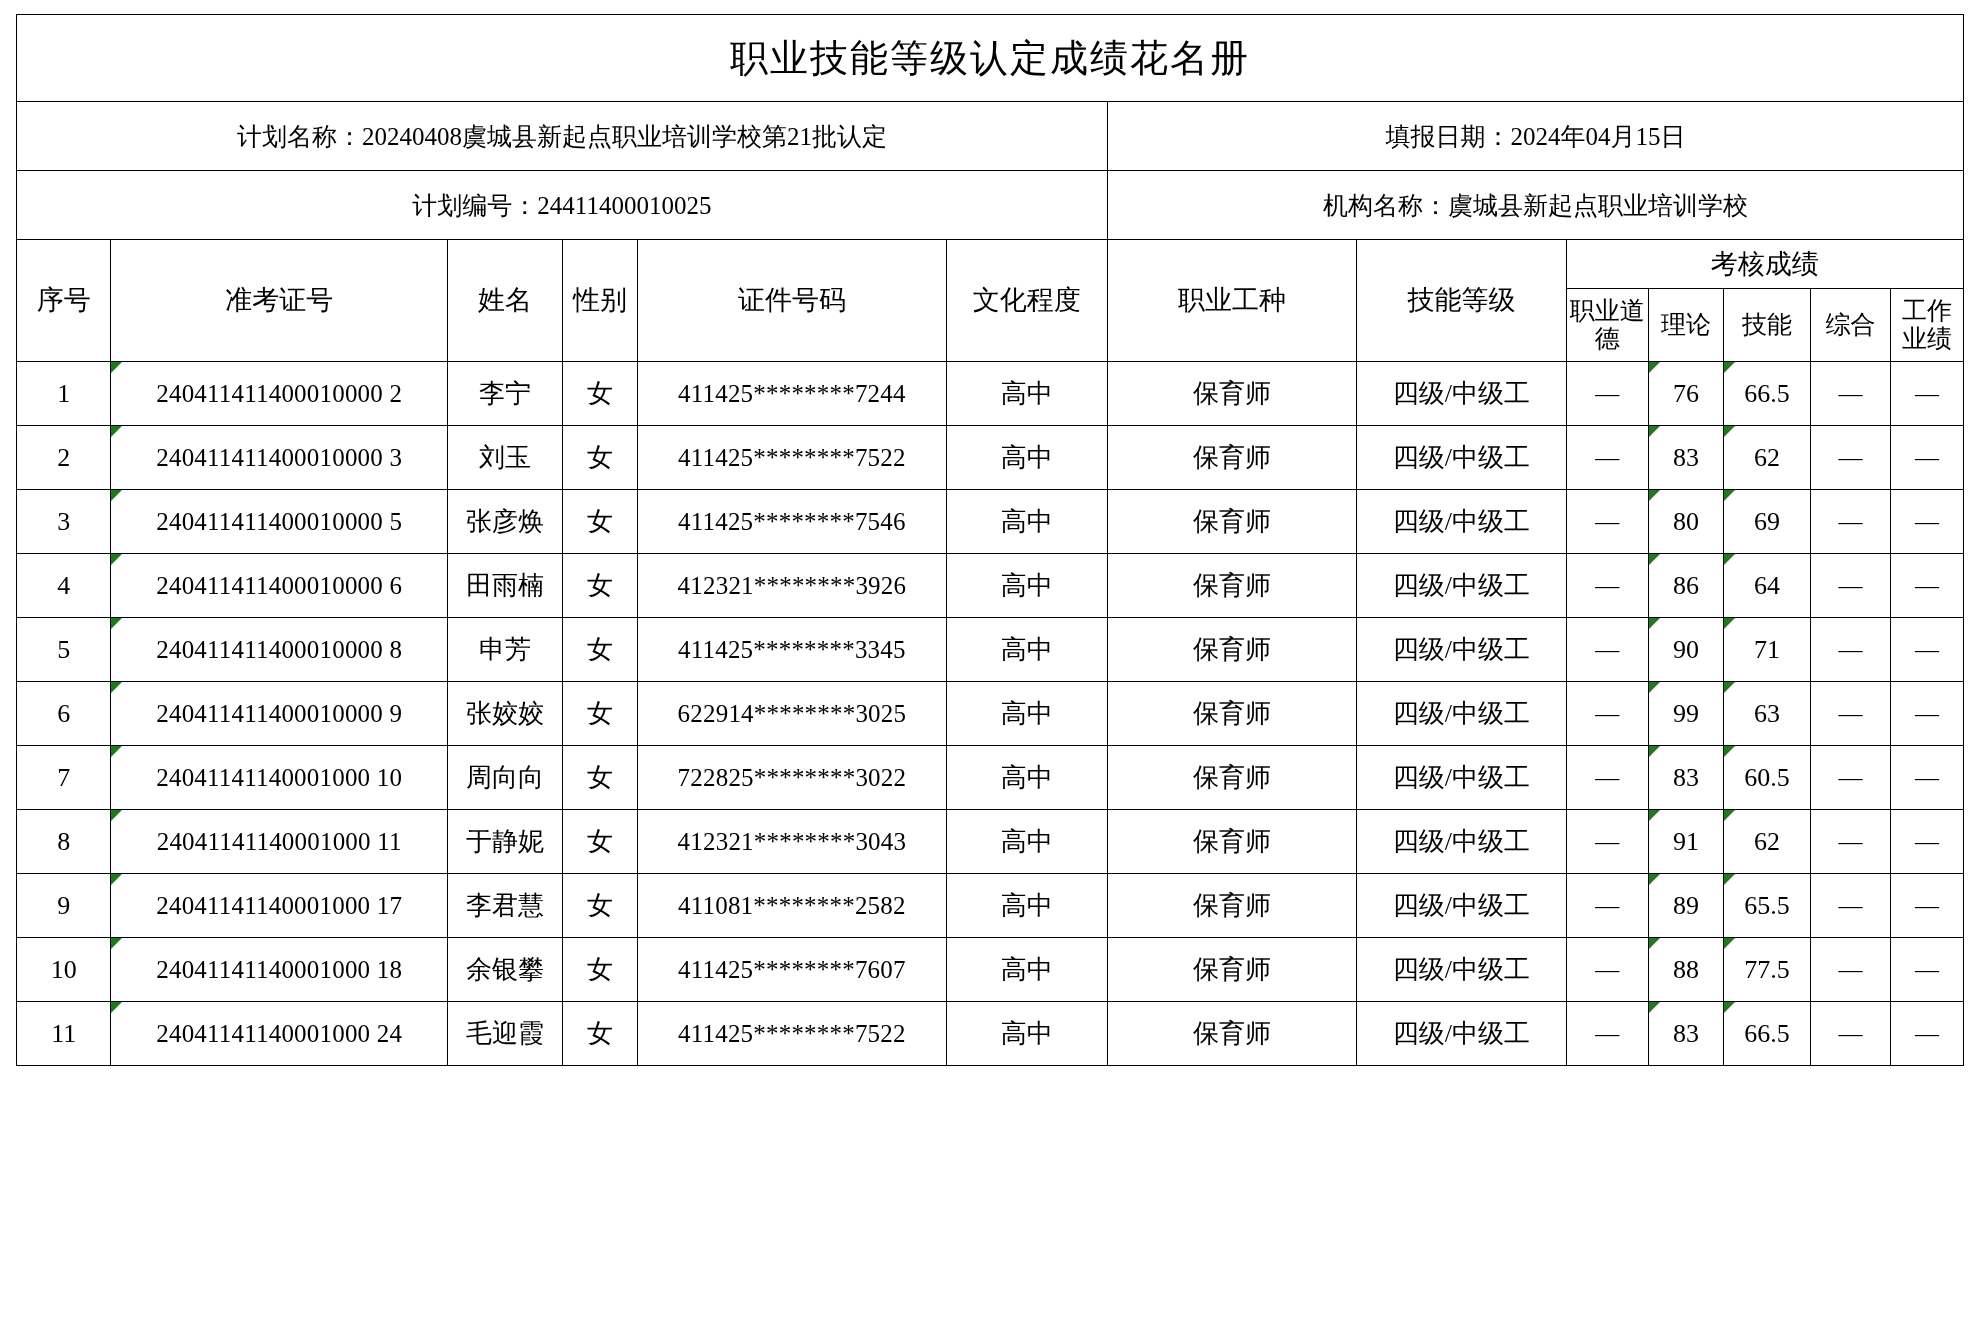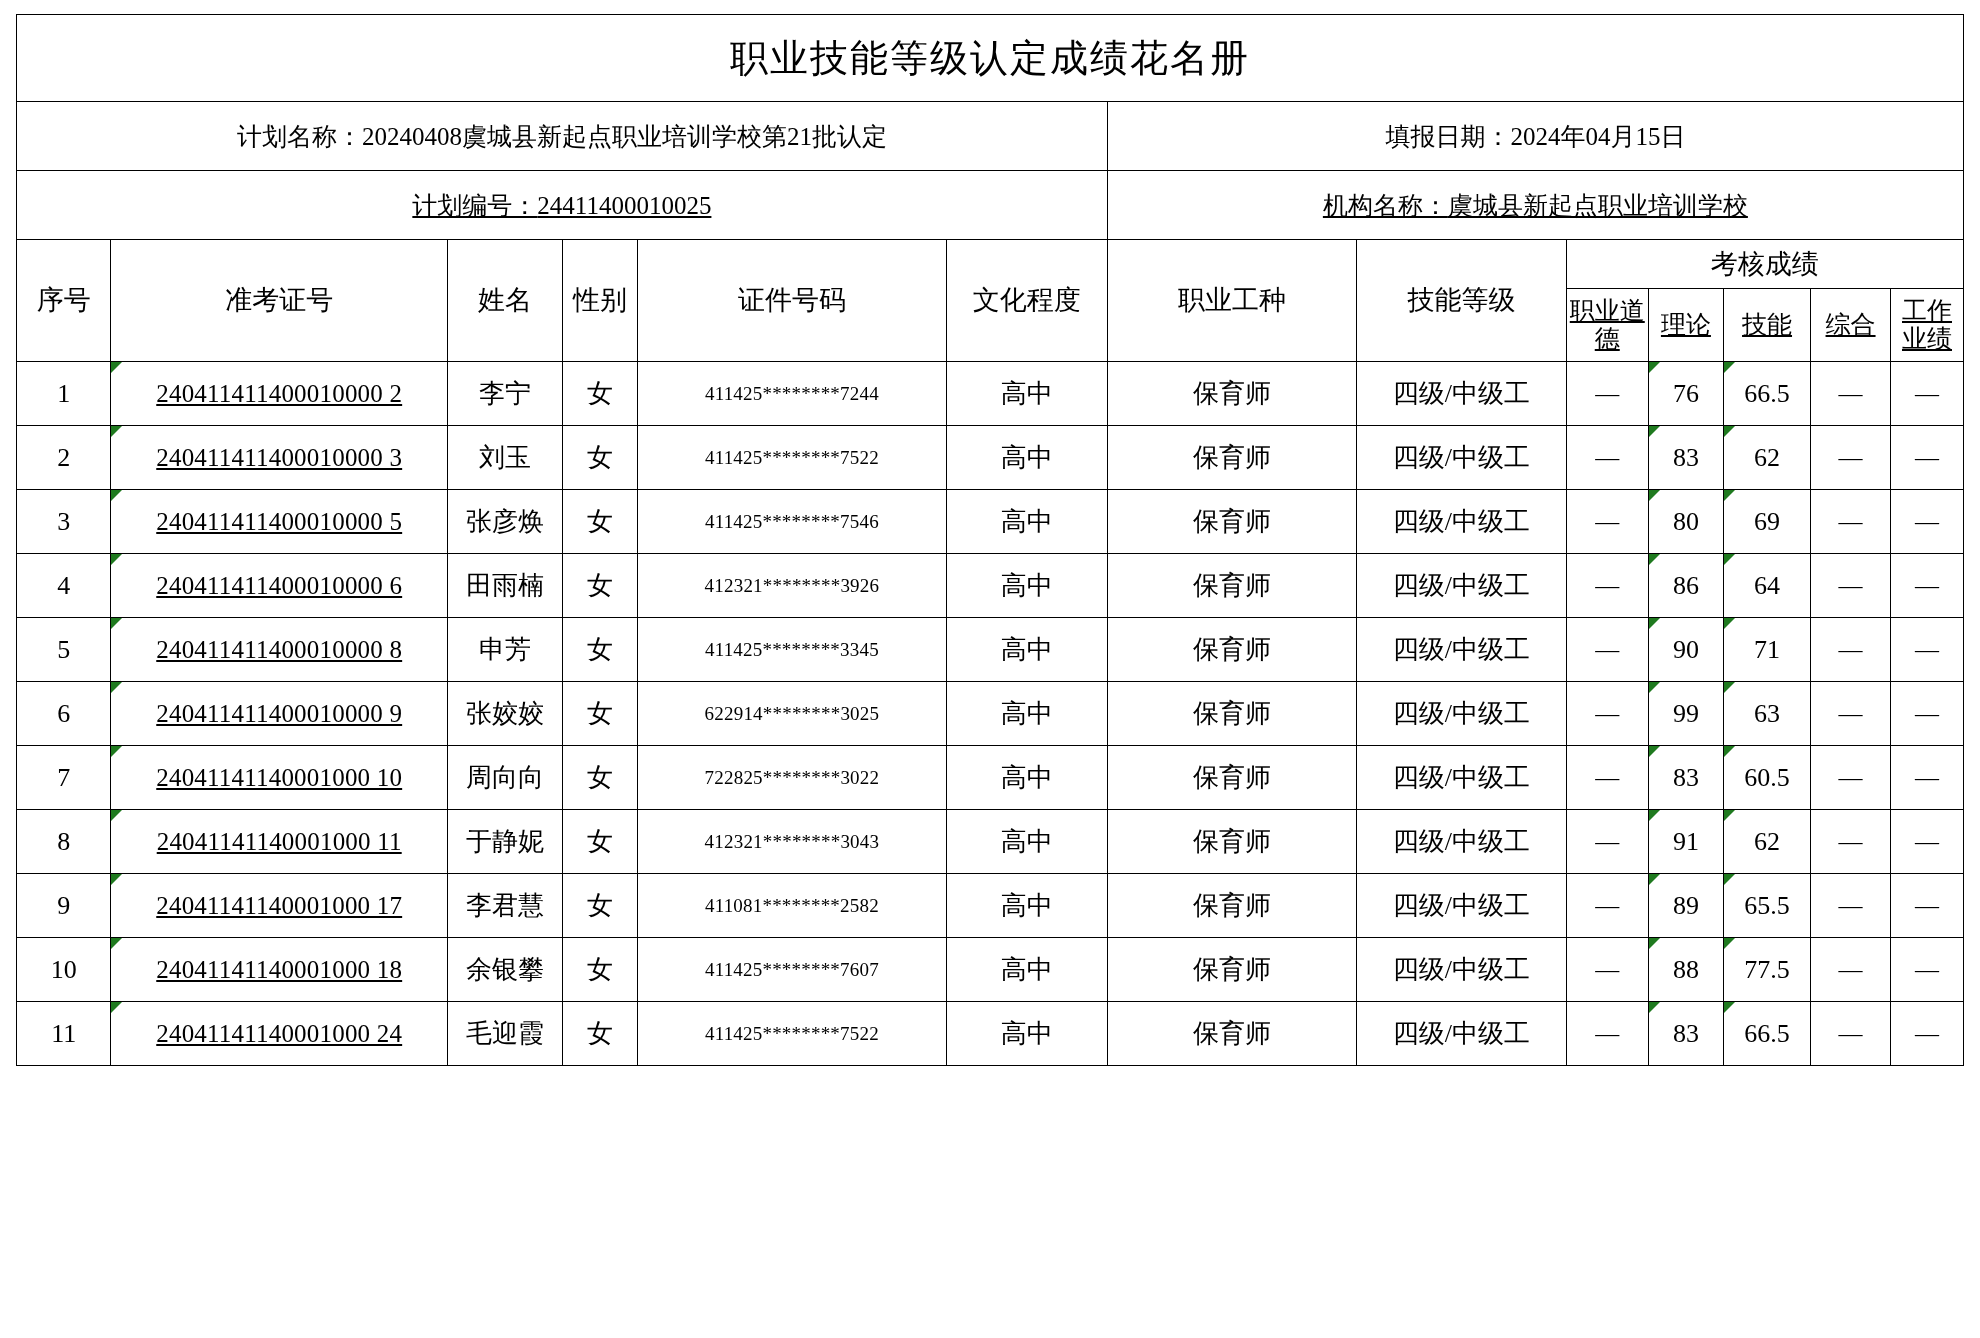--- a/index.html
+++ b/index.html
@@ -66,35 +66,35 @@
   .hdr-main { height: 120px; margin-left: 20px; }
   .hdr-group { height: 48px; }
   .hdr-sub { height: 72px; font-size: 25px; }
 
   .cell {
     height: 63px;
     text-align: center;
     font-size: 26px;
     white-space: nowrap;
   }
-  .cell-idnum { font-size: 25px; letter-spacing: .2px; text-decoration: underline; }
-  .cell-cert  { font-size: 19px; letter-spacing: .2px; }
+  .cell-idnum { font-size: 25px; letter-spacing: .2px; }
+  .cell-cert  { font-size: 25px; letter-spacing: .2px; }
   .dash { font-size: 24px; }
 
   
   .note-mark {
     position: absolute;
     top: 0; left: 0;
     width: 0; height: 0;
     border-top: 11px solid #1f7a1f;
     border-right: 11px solid transparent;
     pointer-events: none;
   }
   .col-break { border-left-width: 2px; }
-  .row-thick { border-bottom-width: 2px; text-decoration: underline; }
+  .row-thick { border-bottom-width: 2px; }
 </style>
 </head>
 <body>
 
 <div class="sheet">
   <table class="doc">
     <colgroup>
       <col style="width:78px">
       <col style="width:278px">
       <col style="width:95px">

